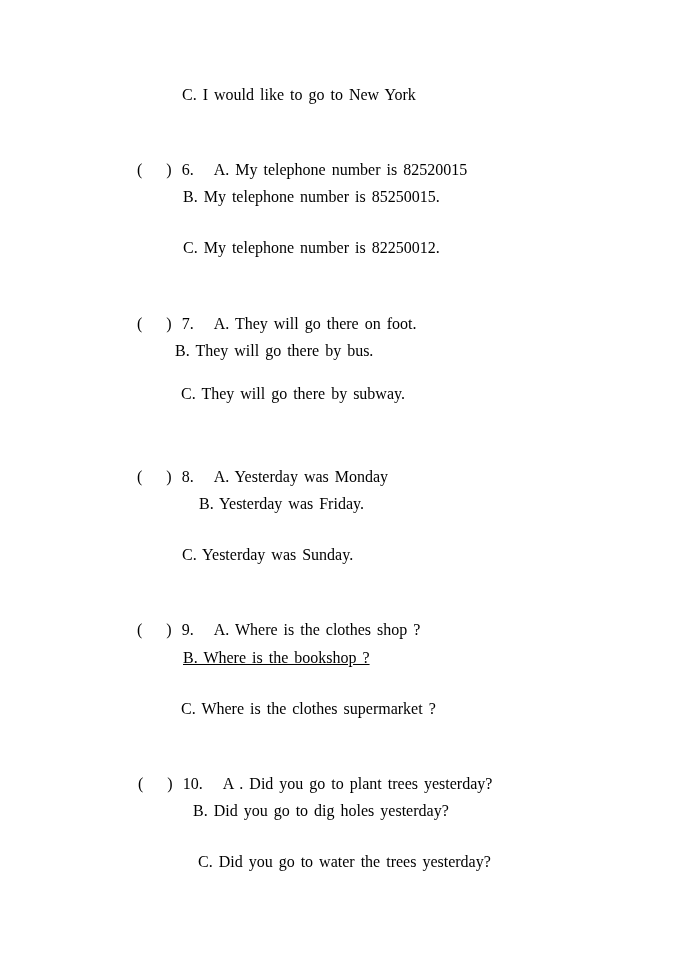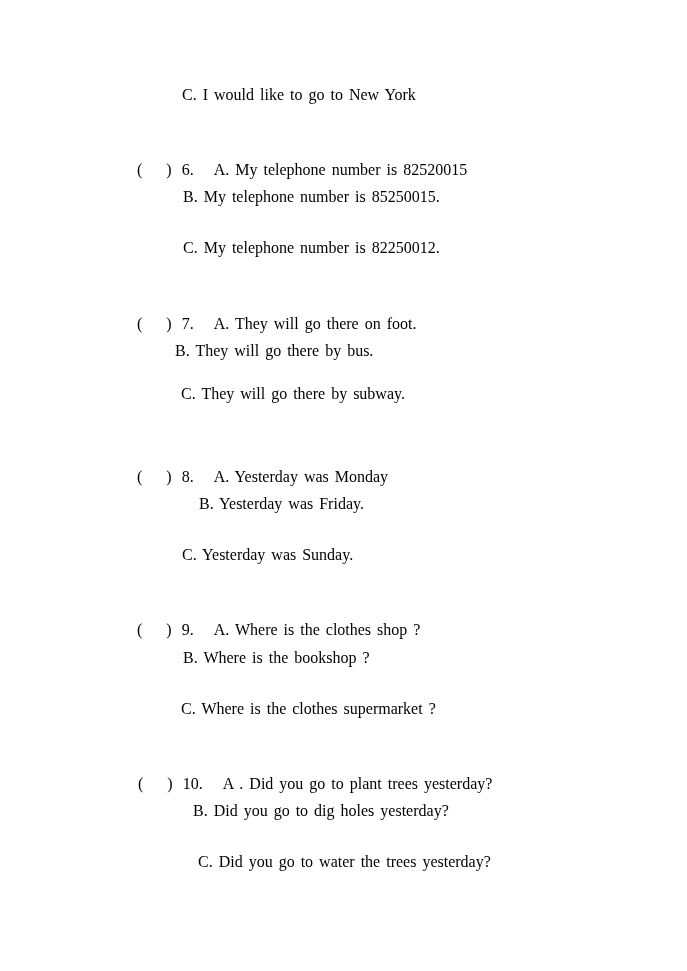--- a/index.html
+++ b/index.html
@@ -26,21 +26,21 @@
   #l2  { top: 134px; left: 113px; }
   #l3  { top: 185px; left: 183px; }
   #l4  { top: 236px; left: 183px; }
   #l5  { top: 288px; left: 113px; }
   #l6  { top: 339px; left: 175px; }
   #l7  { top: 382px; left: 181px; }
   #l8  { top: 441px; left: 113px; }
   #l9  { top: 492px; left: 171px; margin-left: 28px; }
   #l10 { top: 543px; left: 182px; text-align: right; }
   #l11 { top: 594px; left: 113px; }
-  #l12 { top: 646px; left: 183px; }
+  #l12 { top: 646px; left: 183px; text-decoration: underline; }
   #l13 { top: 697px; left: 181px; }
   #l14 { top: 748px; left: 114px; }
   #l15 { top: 799px; left: 193px; }
   #l16 { top: 850px; left: 198px; }
 </style>
 </head>
 <body>
 
 <div id="page">
 

